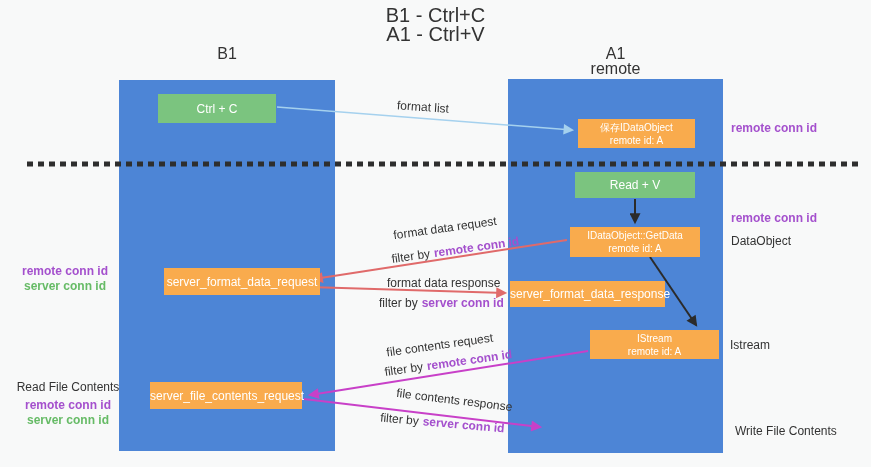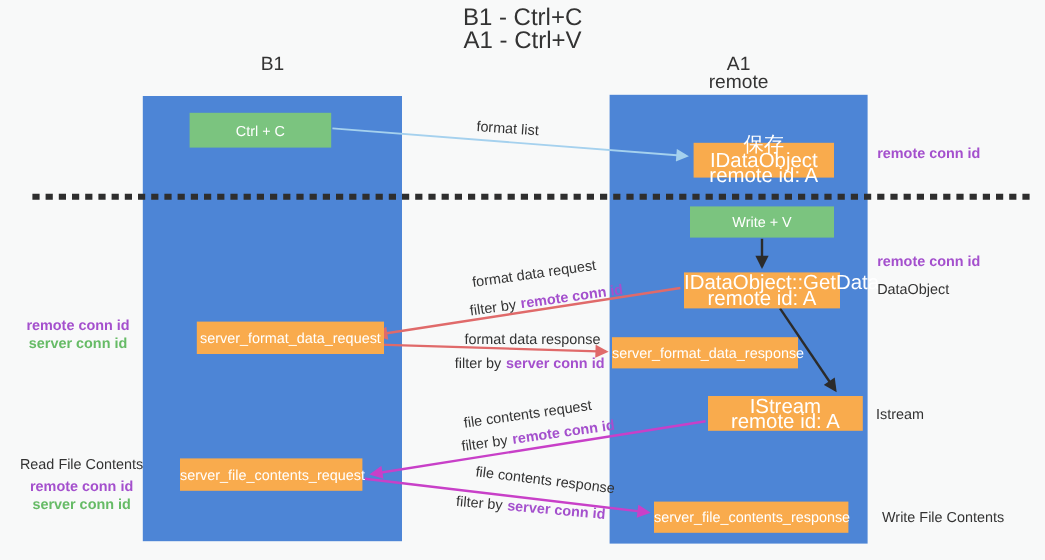--- a/index.html
+++ b/index.html
@@ -37,21 +37,21 @@
   .lane-header.b1{left:119px; width:216px;}
   .lane-header.a1{left:508px; width:215px;}
   svg.overlay{position:absolute; left:0; top:0; width:871px; height:467px;}
   .box{
     position:absolute; display:flex; flex-direction:column; 
     justify-content:center; color:#ffffff; text-align:center; font-size:12px;
     line-height:14px;
   }
   .box.orange{background:var(--node-orange);}
   .box.green{background:var(--node-green);}
-  .box.two-line{font-size:17px; line-height:13px;}
+  .box.two-line{font-size:10px; line-height:13px;}
   .note{
     position:absolute; font-size:12px; color:var(--text-dark); white-space:nowrap;
   }
   .note .em-purple{color:var(--label-purple); font-weight:bold; margin-left:4px;}
   .side-label{position:absolute; font-size:12px; white-space:nowrap;}
   .side-label.purple{color:var(--label-purple); font-weight:bold;}
   .side-label.dark{color:var(--text-dark);}
   .left-block{
     position:absolute; width:110px; text-align:center; font-size:12px;
     line-height:15px; white-space:nowrap;
@@ -121,21 +121,21 @@
   <div class="box green" style="left:158px; top:94px; width:118px; height:29px;">
     <span>Ctrl + C</span>
   </div>
 
   <div class="box orange two-line" style="left:578px; top:119px; width:117px; height:29px;">
     <span>保存IDataObject</span>
     <span>remote id: A</span>
   </div>
 
   <div class="box green" style="left:575px; top:172px; width:120px; height:26px;">
-    <span>Write + V</span>
+    <span>Read + V</span>
   </div>
 
   <div class="box orange two-line" style="left:570px; top:227px; width:130px; height:30px;">
     <span>IDataObject::GetData</span>
     <span>remote id: A</span>
   </div>
 
   <div class="box orange" style="left:164px; top:268px; width:156px; height:27px;">
     <span>server_format_data_request</span>
   </div>
@@ -146,23 +146,20 @@
 
   <div class="box orange two-line" style="left:590px; top:330px; width:129px; height:29px;">
     <span>IStream</span>
     <span>remote id: A</span>
   </div>
 
   <div class="box orange" style="left:150px; top:382px; width:152px; height:27px;">
     <span>server_file_contents_request</span>
   </div>
 
-  <div class="box orange" style="left:545px; top:418px; width:162px; height:26px;">
-    <span>server_file_contents_response</span>
-  </div>
 
   <div class="side-label purple" style="left:731px; top:121px;">remote conn id</div>
   <div class="side-label purple" style="left:731px; top:211px;">remote conn id</div>
   <div class="side-label dark" style="left:731px; top:234px;">DataObject</div>
   <div class="side-label dark" style="left:730px; top:338px;">Istream</div>
   <div class="side-label dark" style="left:735px; top:424px;">Write File Contents</div>
 
   <div class="left-block" style="left:10px; top:264px;">
     <div class="purple">remote conn id</div>
     <div class="green">server conn id</div>

